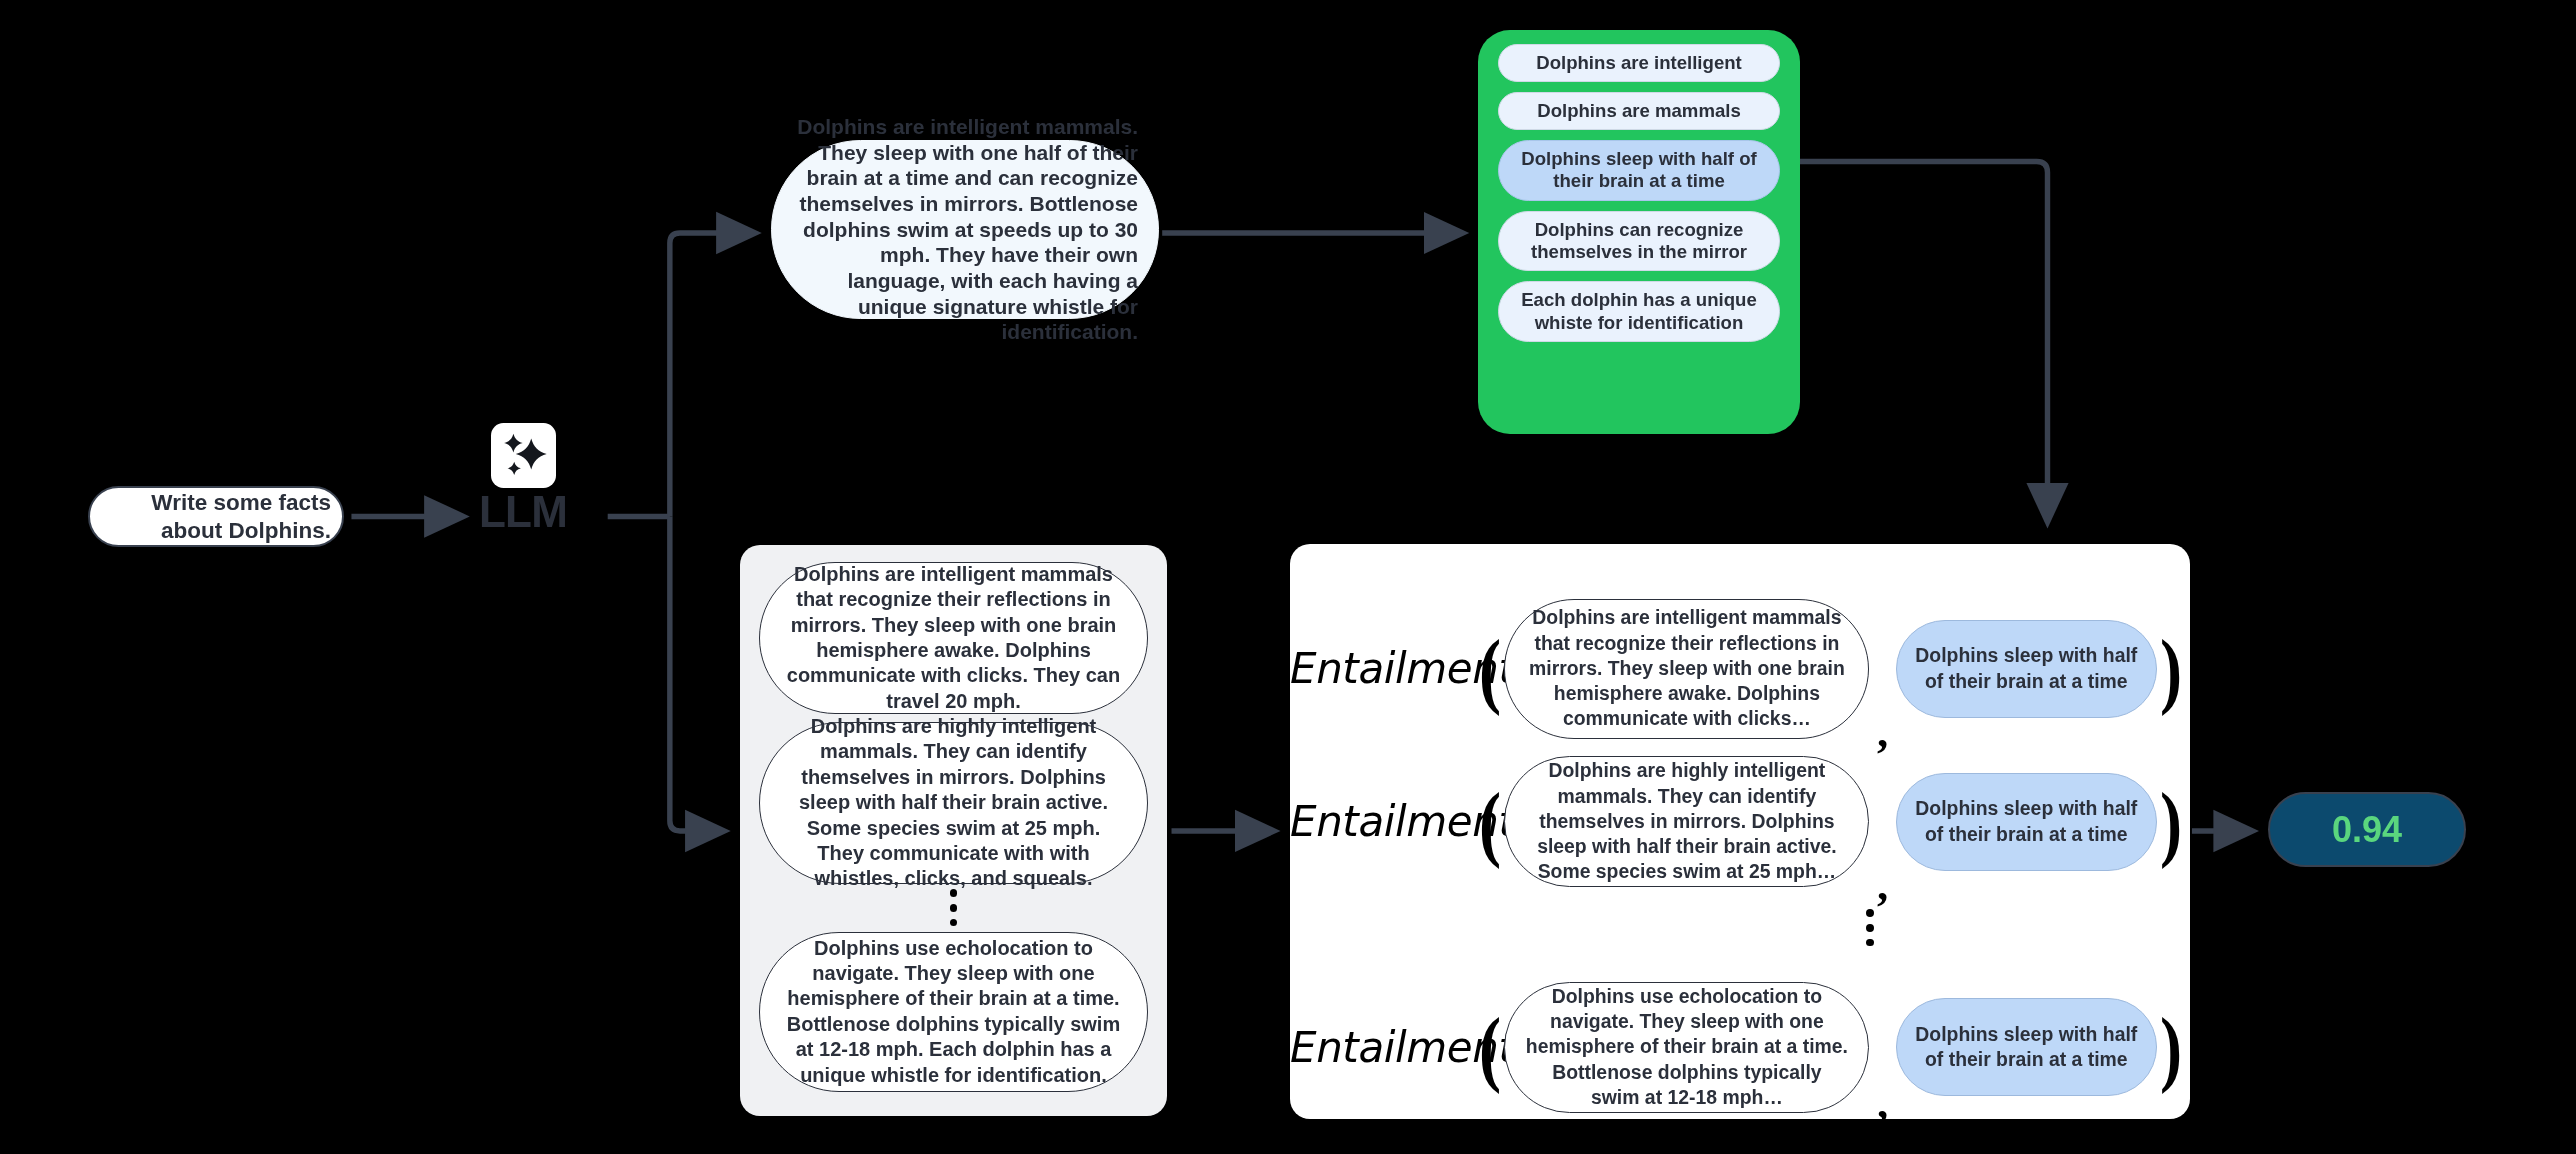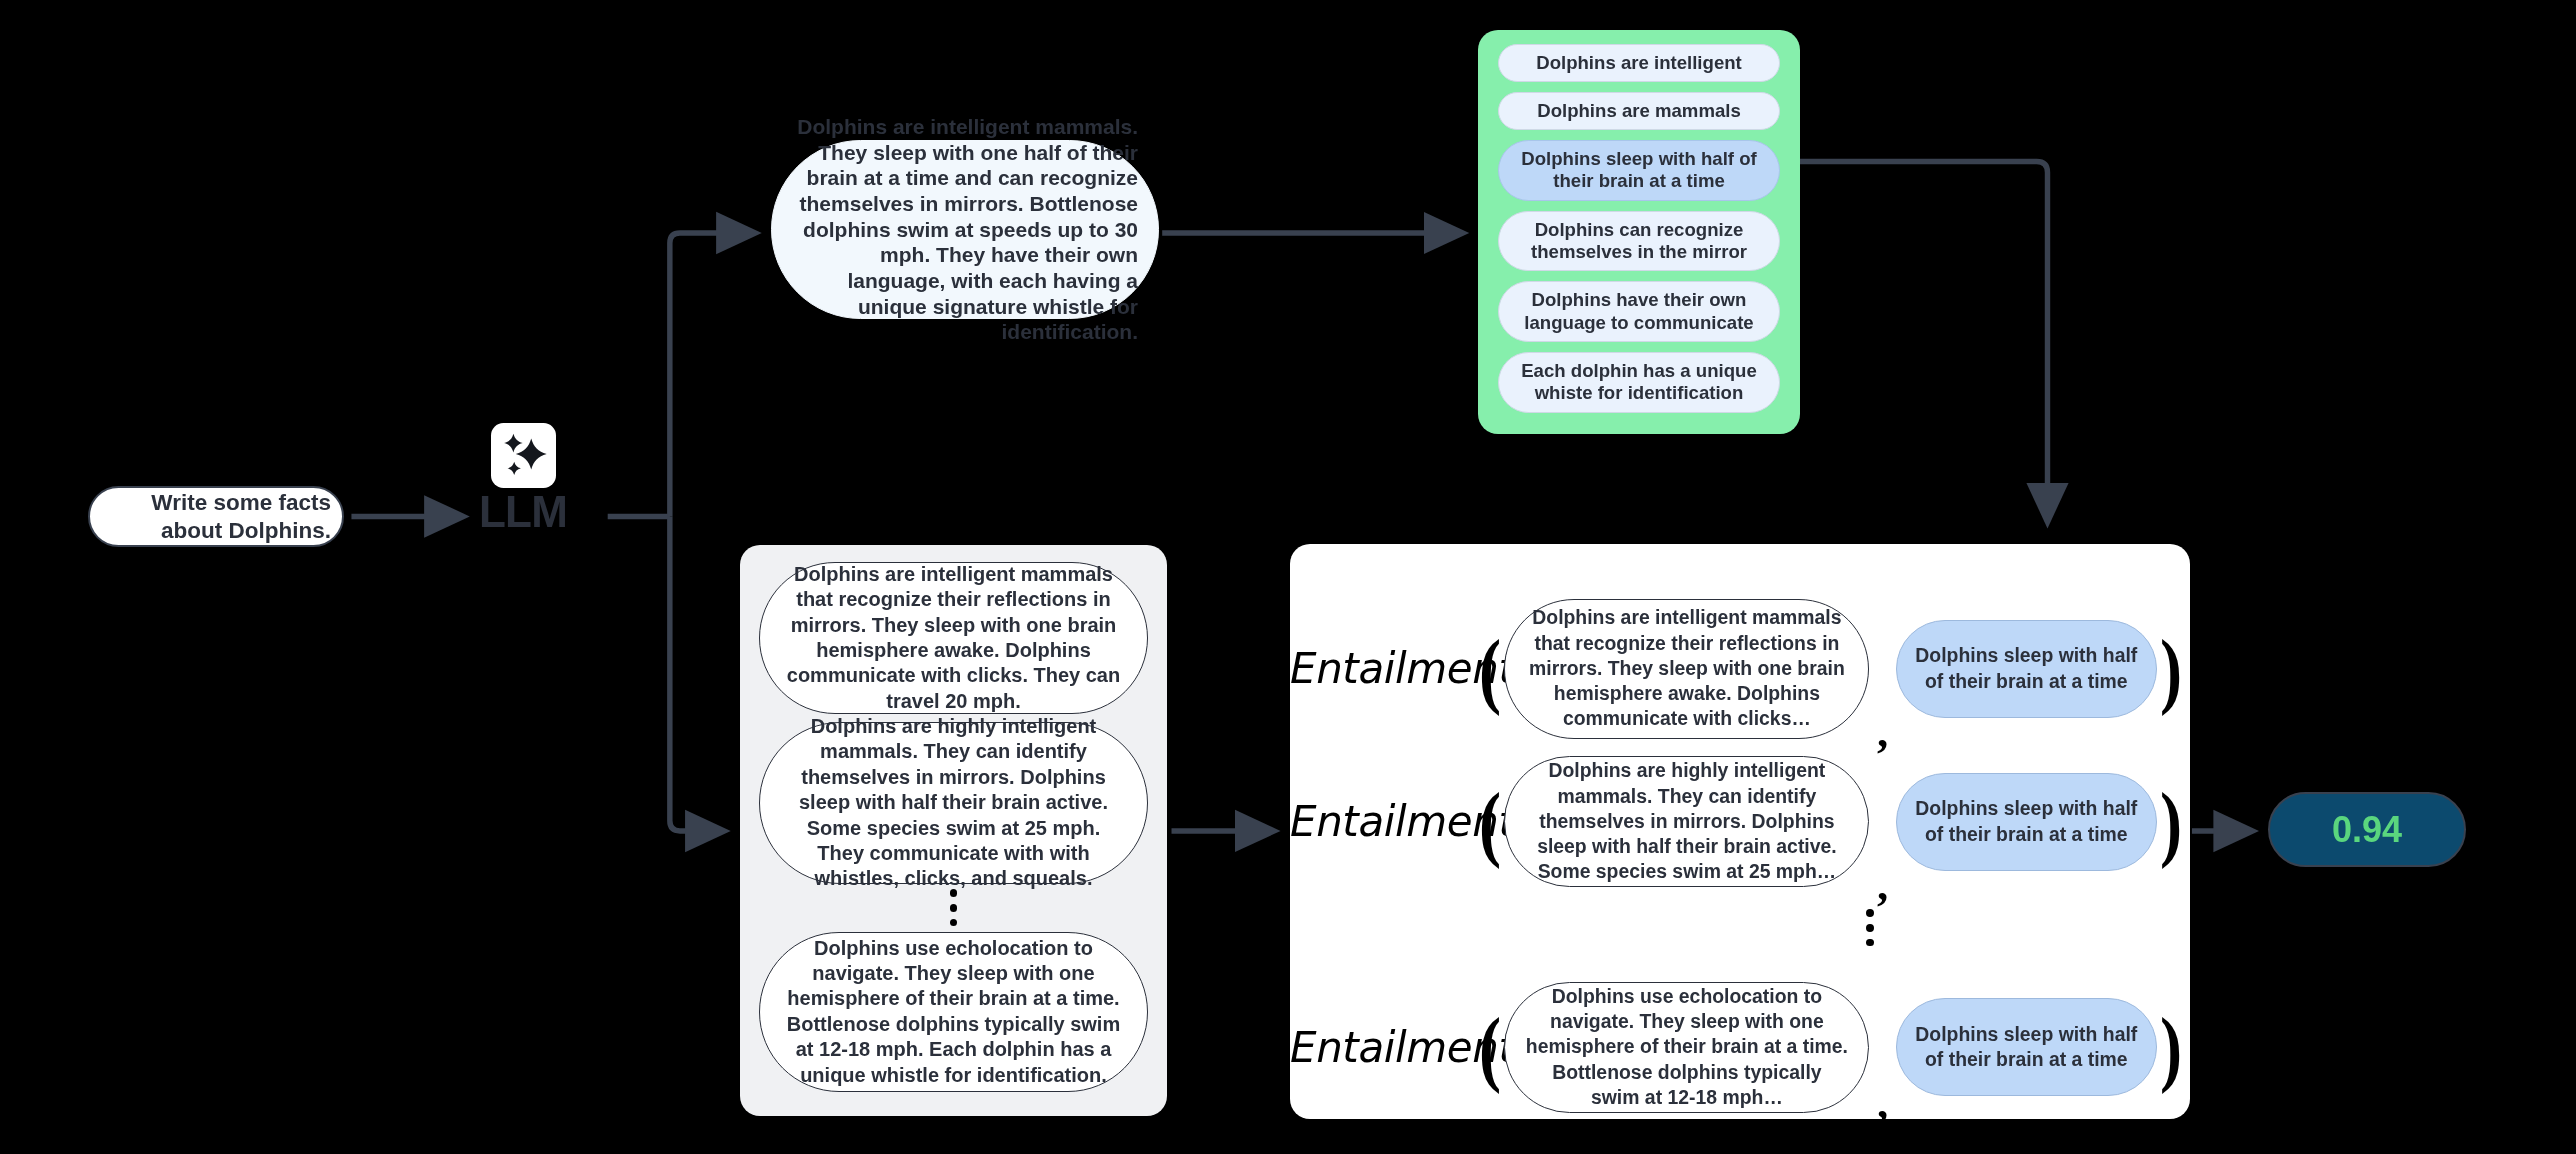--- a/index.html
+++ b/index.html
@@ -40,21 +40,21 @@
   
   #answer{
     left:771px;top:140px;width:388px;height:179px;
     background:#f2f8fd;border:1.6px solid #f2f8fd;
     font-size:21px;padding:0 20px;
   }
 
   
   #claims-panel{
     position:absolute;left:1478px;top:29.5px;width:322px;height:404px;
-    background:#86efac;border-radius:20px;
+    background:#22c55e;border-radius:32px;
     padding:14px 20px;box-sizing:border-box;
     display:flex;flex-direction:column;gap:10px;
   }
   .claim{
     position:relative;box-sizing:border-box;width:100%;
     display:flex;align-items:center;justify-content:center;text-align:center;
     border-radius:776px;border:1.2px solid #cfd9e6;
     background:#eaf2fd;color:#2b303b;
     font-size:18.6px;font-weight:bold;line-height:1.2;
     padding:7px 9.3px;min-height:34px;
@@ -180,21 +180,20 @@
     <div id="llm-label">LLM</div>
   </div>
 
   <div class="pill" id="answer">Dolphins are intelligent mammals. They sleep with one half of their brain at a time and can recognize themselves in mirrors. Bottlenose dolphins swim at speeds up to  30 mph. They have their own language, with each having a unique signature whistle for identification.</div>
 
   <div id="claims-panel">
     <div class="claim">Dolphins are intelligent</div>
     <div class="claim">Dolphins are mammals</div>
     <div class="claim sel">Dolphins sleep with half of their brain at a time</div>
     <div class="claim">Dolphins can recognize themselves in the mirror</div>
-    <div class="claim">Dolphins have their own language to communicate</div>
     <div class="claim">Each dolphin has a unique whiste for identification</div>
   </div>
 
   <div id="samples-panel">
     <div class="sample" id="sample-0">Dolphins are intelligent mammals that recognize their reflections in mirrors. They sleep with one brain hemisphere awake. Dolphins communicate with clicks. They can travel 20 mph.</div>
     <div class="sample" id="sample-1" style="margin-top:7.8px;">Dolphins are highly intelligent mammals. They can identify themselves in mirrors. Dolphins sleep with half their brain active. Some species swim at 25 mph. They communicate with with whistles, clicks, and squeals.</div>
     <div class="vdots">
         <i></i>
         <i></i>
         <i></i>

